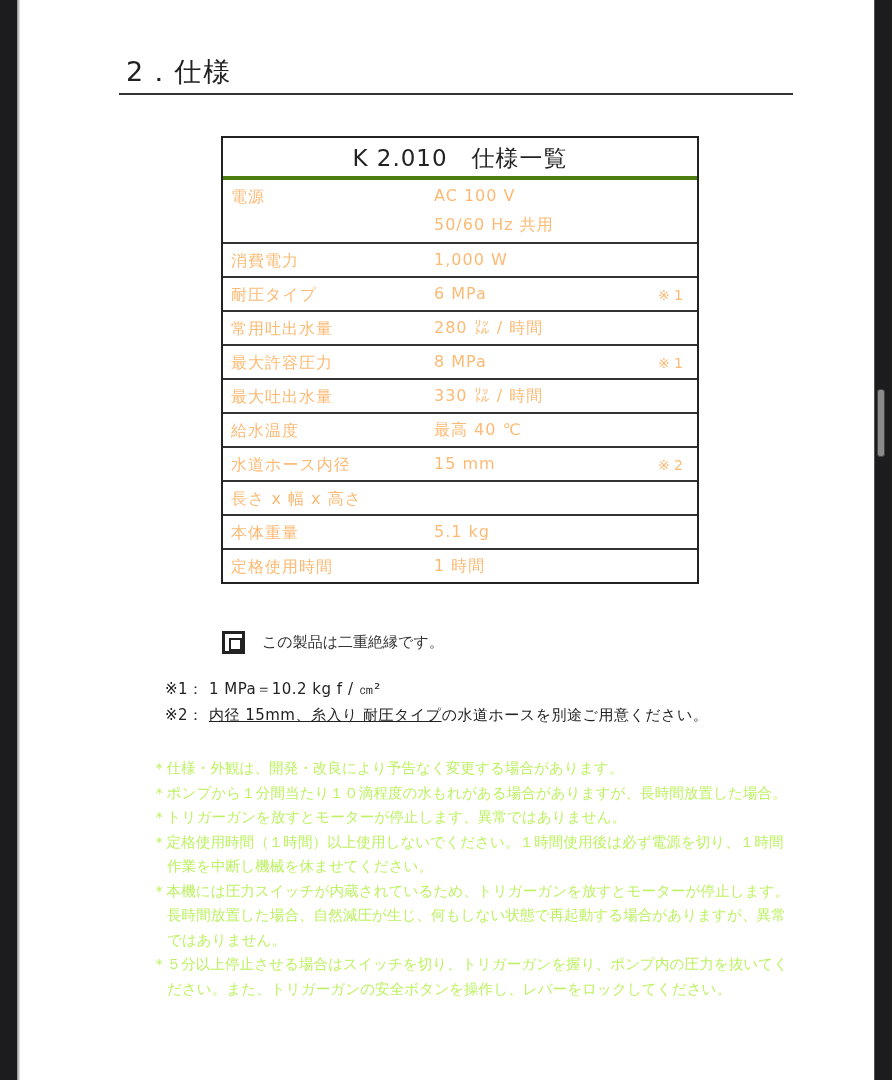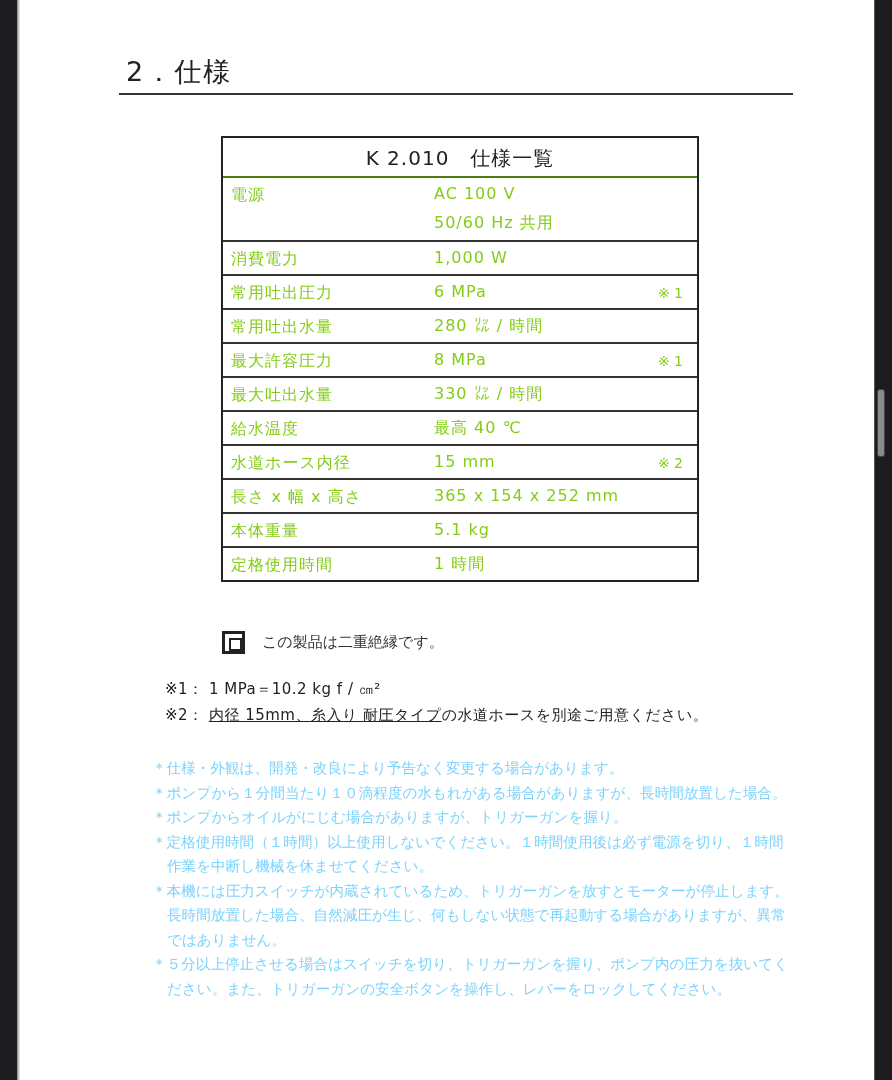--- a/index.html
+++ b/index.html
@@ -30,46 +30,46 @@
     font-size:27px; letter-spacing:2px; color:#222; font-weight:normal;
   }
   .heading-rule {
     position:absolute; left:119px; top:93px; width:674px; height:2px; background:#333;
   }
   .spec-table {
     position:absolute; left:221px; top:136px; width:474px;
     border:2px solid #222; border-collapse:collapse;
   }
   .spec-title {
-    height:38px; border-bottom:2px solid #4d7c0f;
-    font-size:20px; text-align:center; line-height:40px; color:#222; letter-spacing:1px;
+    height:38px; border-bottom:4px solid #4d7c0f;
+    font-size:23px; text-align:center; line-height:40px; color:#222; letter-spacing:1px;
   }
   .spec-row {
     position:relative; border-bottom:2px solid #333; height:32px;
-    font-size:16px; color:#84cc16;
+    font-size:16px; color:#fdba74;
   }
   .spec-row:last-child { border-bottom:none; }
   .spec-row.tall { height:62px; }
   .spec-label { position:absolute; left:8px; top:7px; letter-spacing:1px; }
   .spec-value { position:absolute; left:211px; top:7px; letter-spacing:1px; line-height:29px; margin-top:-6px; }
   .spec-note  { position:absolute; right:14px; top:9px; font-size:14px; }
   .dbl-ins {
     position:absolute; left:222px; top:631px;
   }
   .dbl-ins-icon {
     width:23px; height:23px; border:3px solid #222; box-sizing:border-box;
     position:absolute; left:0; top:0;
   }
   .dbl-ins-icon::after {
     content:""; position:absolute; left:4px; top:4px; width:9px; height:9px; border:2px solid #222;
   }
   .dbl-ins-text { position:absolute; left:40px; top:2px; font-size:15px; white-space:nowrap; color:#333; }
   .footnote { position:absolute; left:165px; font-size:15px; color:#222; white-space:nowrap; letter-spacing:0.5px; }
   .footnote u { text-decoration:underline;margin-top:44px; }
-  .notes { position:absolute; left:152px; top:756px; width:640px; font-size:14.6px; line-height:24.5px; color:#7dd3fc; }
+  .notes { position:absolute; left:152px; top:756px; width:640px; font-size:14.6px; line-height:24.5px; color:#bef264; }
   .note { padding-left:15px; text-indent:-15px; }
 </style>
 </head>
 <body>
 
 <div class="page"></div>
 <div class="page-shadow-left"></div>
 <div class="right-bar"></div>
 <div class="scroll-thumb"></div>
 
@@ -84,21 +84,21 @@
     <span class="spec-value">
       <span>AC 100 V</span><br>
       <span>50/60 Hz 共用</span>
     </span>
   </div>
   <div class="spec-row">
     <span class="spec-label">消費電力</span>
     <span class="spec-value">1,000 W</span>
   </div>
   <div class="spec-row">
-    <span class="spec-label">常用吐出圧力</span>
+    <span class="spec-label">耐圧タイプ</span>
     <span class="spec-value">6 MPa</span>
     <span class="spec-note">※ 1</span>
   </div>
   <div class="spec-row">
     <span class="spec-label">常用吐出水量</span>
     <span class="spec-value">280 ㍑ / 時間</span>
   </div>
   <div class="spec-row">
     <span class="spec-label">最大許容圧力</span>
     <span class="spec-value">8 MPa</span>
@@ -112,21 +112,20 @@
     <span class="spec-label">給水温度</span>
     <span class="spec-value">最高 40 ℃</span>
   </div>
   <div class="spec-row">
     <span class="spec-label">水道ホース内径</span>
     <span class="spec-value">15 mm</span>
     <span class="spec-note">※ 2</span>
   </div>
   <div class="spec-row">
     <span class="spec-label">長さ x 幅 x 高さ</span>
-    <span class="spec-value">365 x 154 x 252 mm</span>
   </div>
   <div class="spec-row">
     <span class="spec-label">本体重量</span>
     <span class="spec-value">5.1 kg</span>
   </div>
   <div class="spec-row">
     <span class="spec-label">定格使用時間</span>
     <span class="spec-value">1 時間</span>
   </div>
 </div>
@@ -137,17 +136,17 @@
 </div>
 
 <div class="footnote" style="top:680px;">※1： 1 MPa＝10.2 kg f / ㎝²</div>
 <div class="footnote" style="top:706px;">
   <span>※2： </span><u>内径 15mm、糸入り 耐圧タイプ</u><span>の水道ホースを別途ご用意ください。</span>
 </div>
 
 <div class="notes">
   <div class="note">＊仕様・外観は、開発・改良により予告なく変更する場合があります。</div>
   <div class="note">＊ポンプから１分間当たり１０滴程度の水もれがある場合がありますが、長時間放置した場合。</div>
-  <div class="note">＊ポンプからオイルがにじむ場合がありますが、トリガーガンを握り。</div>
+  <div class="note">＊トリガーガンを放すとモーターが停止します、異常ではありません。</div>
   <div class="note">＊定格使用時間（１時間）以上使用しないでください。１時間使用後は必ず電源を切り、１時間作業を中断し機械を休ませてください。</div>
   <div class="note">＊本機には圧力スイッチが内蔵されているため、トリガーガンを放すとモーターが停止します。長時間放置した場合、自然減圧が生じ、何もしない状態で再起動する場合がありますが、異常ではありません。</div>
   <div class="note">＊５分以上停止させる場合はスイッチを切り、トリガーガンを握り、ポンプ内の圧力を抜いてください。また、トリガーガンの安全ボタンを操作し、レバーをロックしてください。</div>
 </div>
 
 </body></html>

